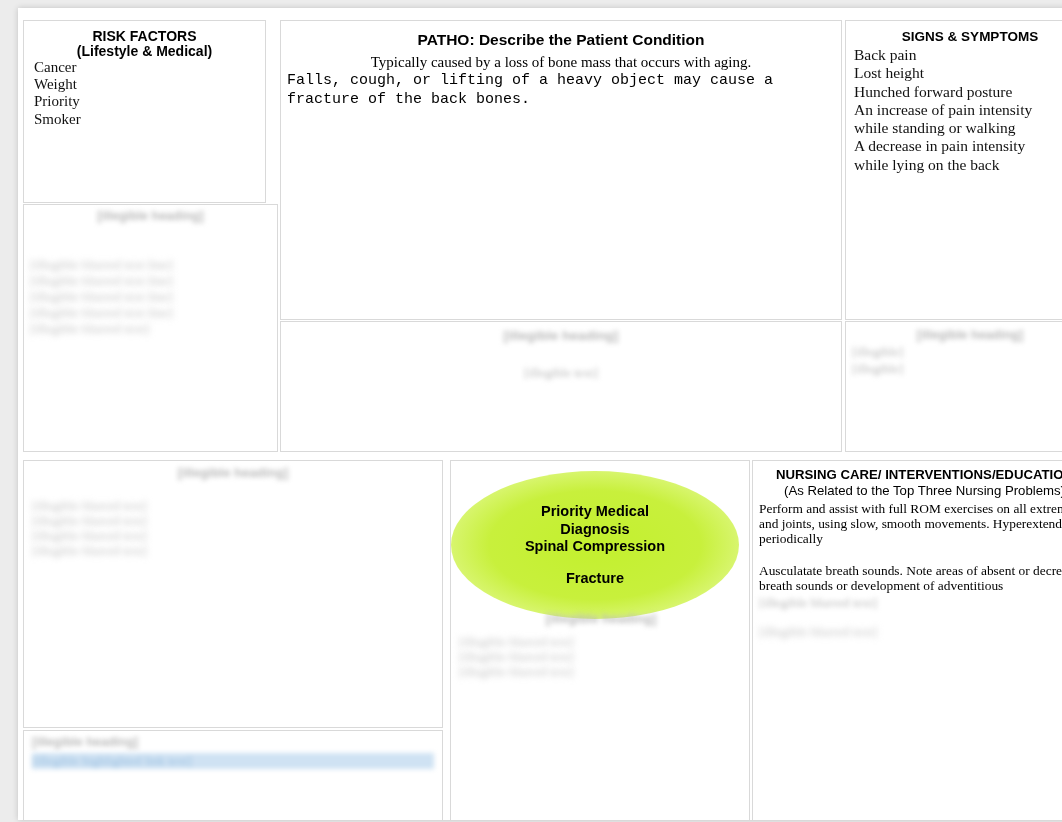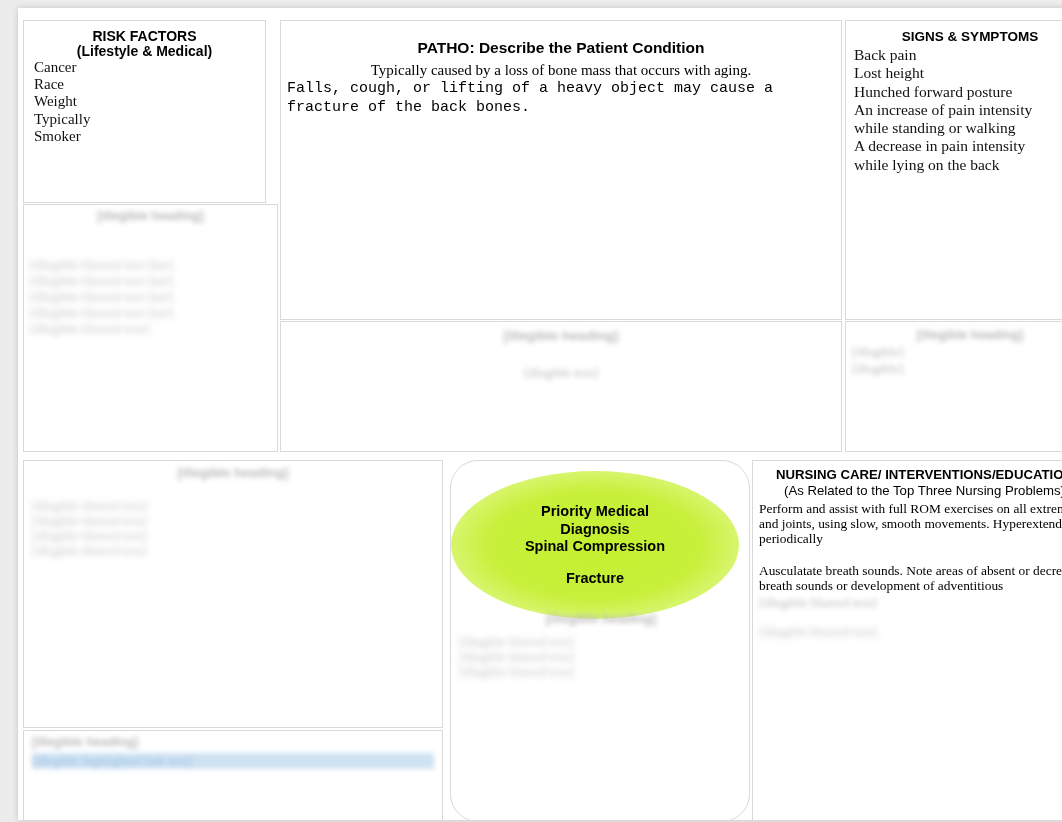--- a/index.html
+++ b/index.html
@@ -60,21 +60,21 @@
   
   #risk-panel {
     left: 5px;  top: 12px;  width: 243px; height: 183px;
     padding: 8px 6px 0 6px;
   }
   #risk-panel .hdr { font-size: 14px; line-height: 15px; }
   #risk-panel li { font-size: 15px; line-height: 17.2px; padding-left: 4px; }
 
   #patho-panel {
     left: 262px; top: 12px; width: 562px; height: 300px;
-    padding: 18px 6px 0 6px;
+    padding: 10px 6px 0 6px;
   }
   #patho-title { font-size: 15.5px; margin-bottom: 4px; }
   #patho-line1 { font-size: 15px; line-height: 18px; font-family:"Liberation Serif",serif;text-align:center; }
   #patho-line2 { font-size: 15px; line-height: 19px; font-family:Liberation Mono, monospace; }
 
   #signs-panel {
     left: 827px; top: 12px; width: 250px; height: 300px;
     padding: 8px 6px 0 6px;
   }
   #signs-panel .hdr { font-size: 13.5px; margin-bottom: 2px; }
@@ -129,21 +129,20 @@
     margin-top: 4px;
     font-size: 13px;
     line-height: 16px;
     background: #cfe2f3;
     color: #9cc0e0;
   }
 
   #dx-panel {
     left: 432px; top: 452px; width: 300px; height: 362px;
     padding: 0;
-    border-radius: 28px;
   }
 
   #oval {
     position: absolute;
     left: 0px; top: 10px;
     width: 288px; height: 148px;
     background: radial-gradient(ellipse at center, #c3f02e 0%, #c8f03c 52%, #d7f56c 70%, rgba(233,250,180,0.55) 84%, rgba(255,255,255,0) 96%);
     border-radius: 50%;
     display: flex;
     flex-direction: column;
@@ -184,23 +183,22 @@
 </head>
 <body>
 
 <div id="sheet">
 
   <div class="panel" id="risk-panel">
     <div class="hdr">RISK FACTORS</div>
     <div class="hdr">(Lifestyle &amp; Medical)</div>
     <ul class="plain body-serif">
       <li>Cancer</li>
-      <li>Race</li>
       <li>Weight</li>
-      <li>Typically</li>
+      <li>Priority</li>
       <li>Smoker</li>
     </ul>
   </div>
 
   <div class="panel" id="risk2-panel">
     <div class="hdr blurred">[illegible heading]</div>
     <p class="body-serif blurred-strong" style="margin-top:34px;">[illegible blurred text line]</p>
     <p class="body-serif blurred-strong">[illegible blurred text line]</p>
     <p class="body-serif blurred-strong">[illegible blurred text line]</p>
     <p class="body-serif blurred-strong">[illegible blurred text line]</p>

